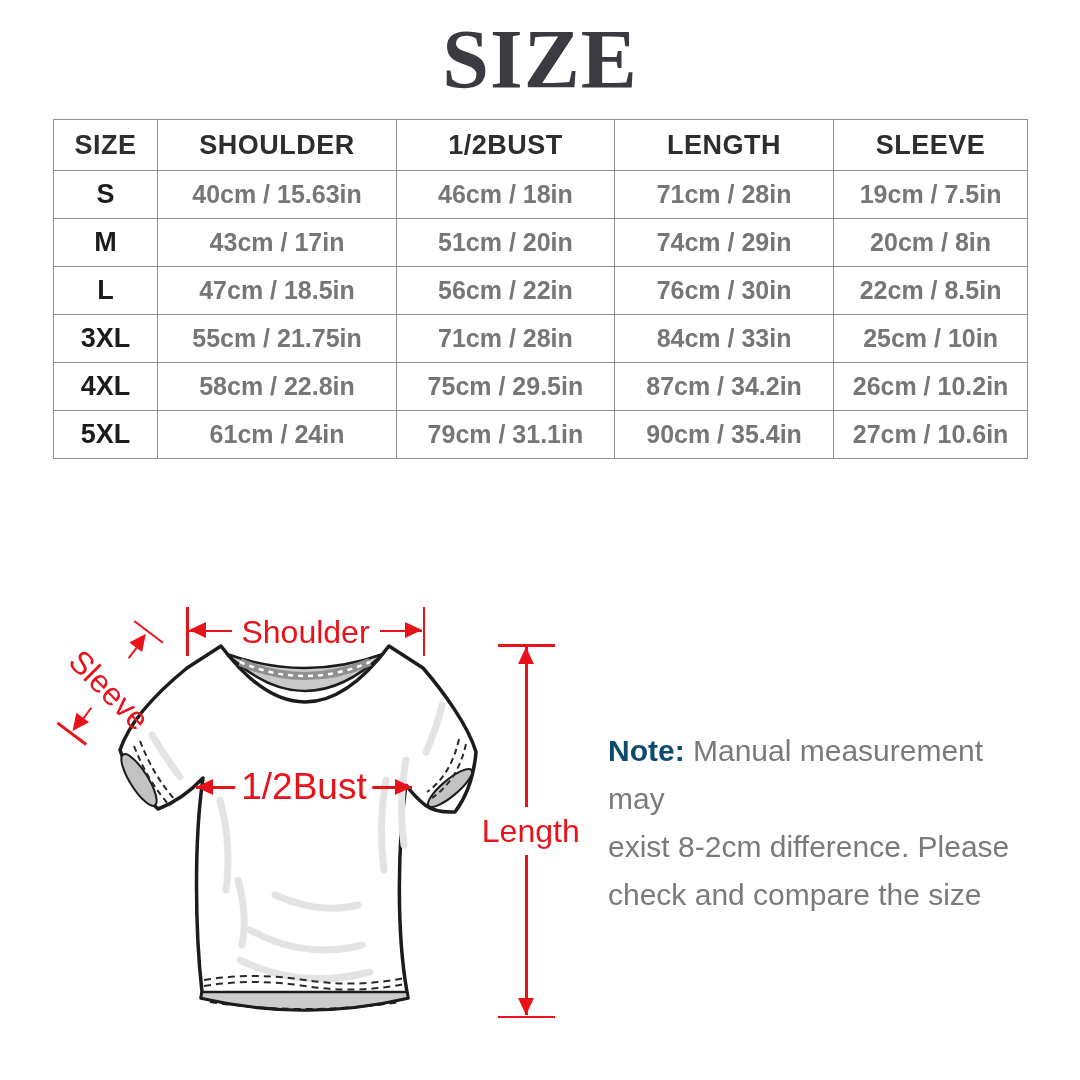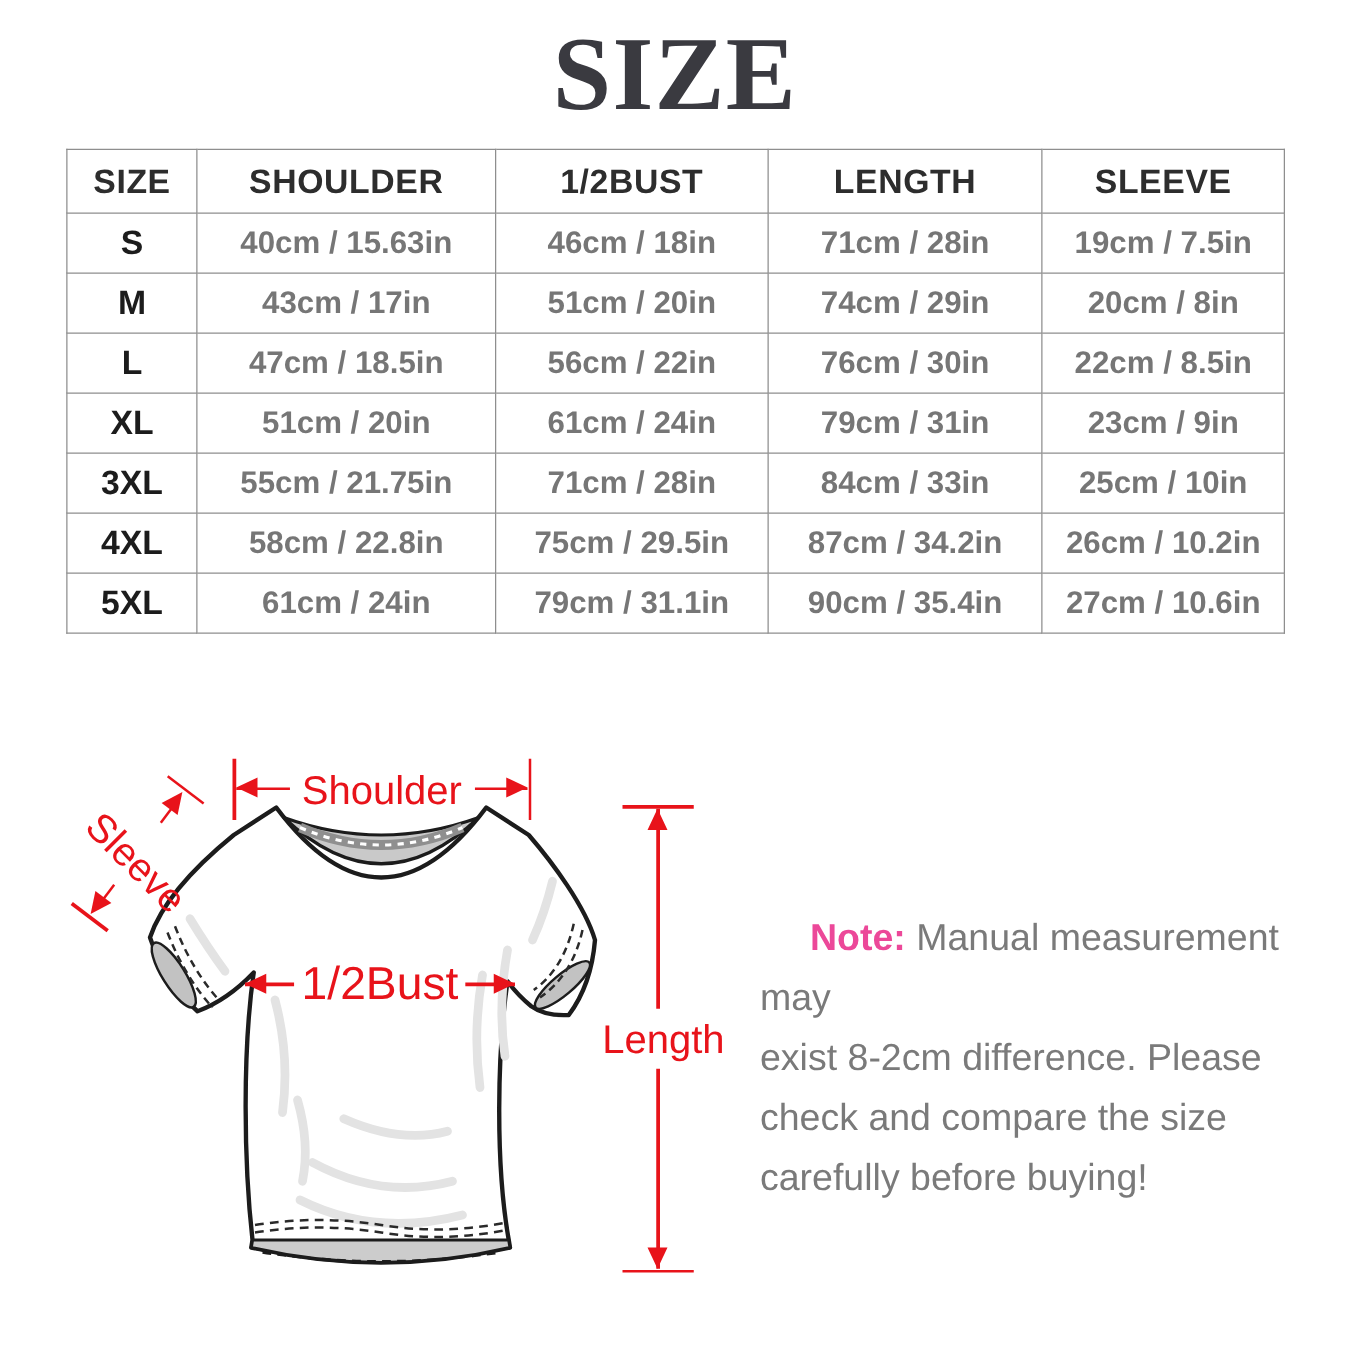--- a/index.html
+++ b/index.html
@@ -69,21 +69,21 @@
   .dim-length .tickh.t-top{top:0;}
   .dim-length .tickh.t-bot{bottom:0;}
   .dim-length .vline{left:27px;top:3px;bottom:3px;}
   .dim-length .ah-up{left:20px;top:3px;}
   .dim-length .ah-down{left:20px;bottom:3px;}
   .dim-length .dim-label{left:50%;top:163px;transform:translateX(-46%);padding:4px 4px;}
 
   
   .note{position:absolute;left:608px;top:727px;width:432px;font-size:30px;line-height:48px;
     color:#7a7a7a;}
-  .note .note-strong{font-weight:700;color:#ec4899;margin-left:40px;}
+  .note .note-strong{font-weight:700;color:#0c4a6e;}
 
   
   .tshirt{position:absolute;left:90px;top:630px;width:400px;height:400px;}
 </style>
 </head>
 <body>
 
 <div id="stage">
 
   <div class="page-title">SIZE</div>
@@ -119,27 +119,20 @@
         <td>51cm / 20in</td>
         <td>74cm / 29in</td>
         <td>20cm / 8in</td>
       </tr>
       <tr>
         <td class="size-cell">L</td>
         <td>47cm / 18.5in</td>
         <td>56cm / 22in</td>
         <td>76cm / 30in</td>
         <td>22cm / 8.5in</td>
-      </tr>
-      <tr>
-        <td class="size-cell">XL</td>
-        <td>51cm / 20in</td>
-        <td>61cm / 24in</td>
-        <td>79cm / 31in</td>
-        <td>23cm / 9in</td>
       </tr>
       <tr>
         <td class="size-cell">3XL</td>
         <td>55cm / 21.75in</td>
         <td>71cm / 28in</td>
         <td>84cm / 33in</td>
         <td>25cm / 10in</td>
       </tr>
       <tr>
         <td class="size-cell">4XL</td>
@@ -245,16 +238,15 @@
     <div class="dim-label">Length</div>
   </div>
 
   <div class="note">
     <div>
       <span class="note-strong">Note:</span>
       <span>Manual measurement may</span>
     </div>
     <div>exist 8-2cm difference. Please</div>
     <div>check and compare the size</div>
-    <div>carefully before buying!</div>
   </div>
 
 </div>
 
 </body></html>

